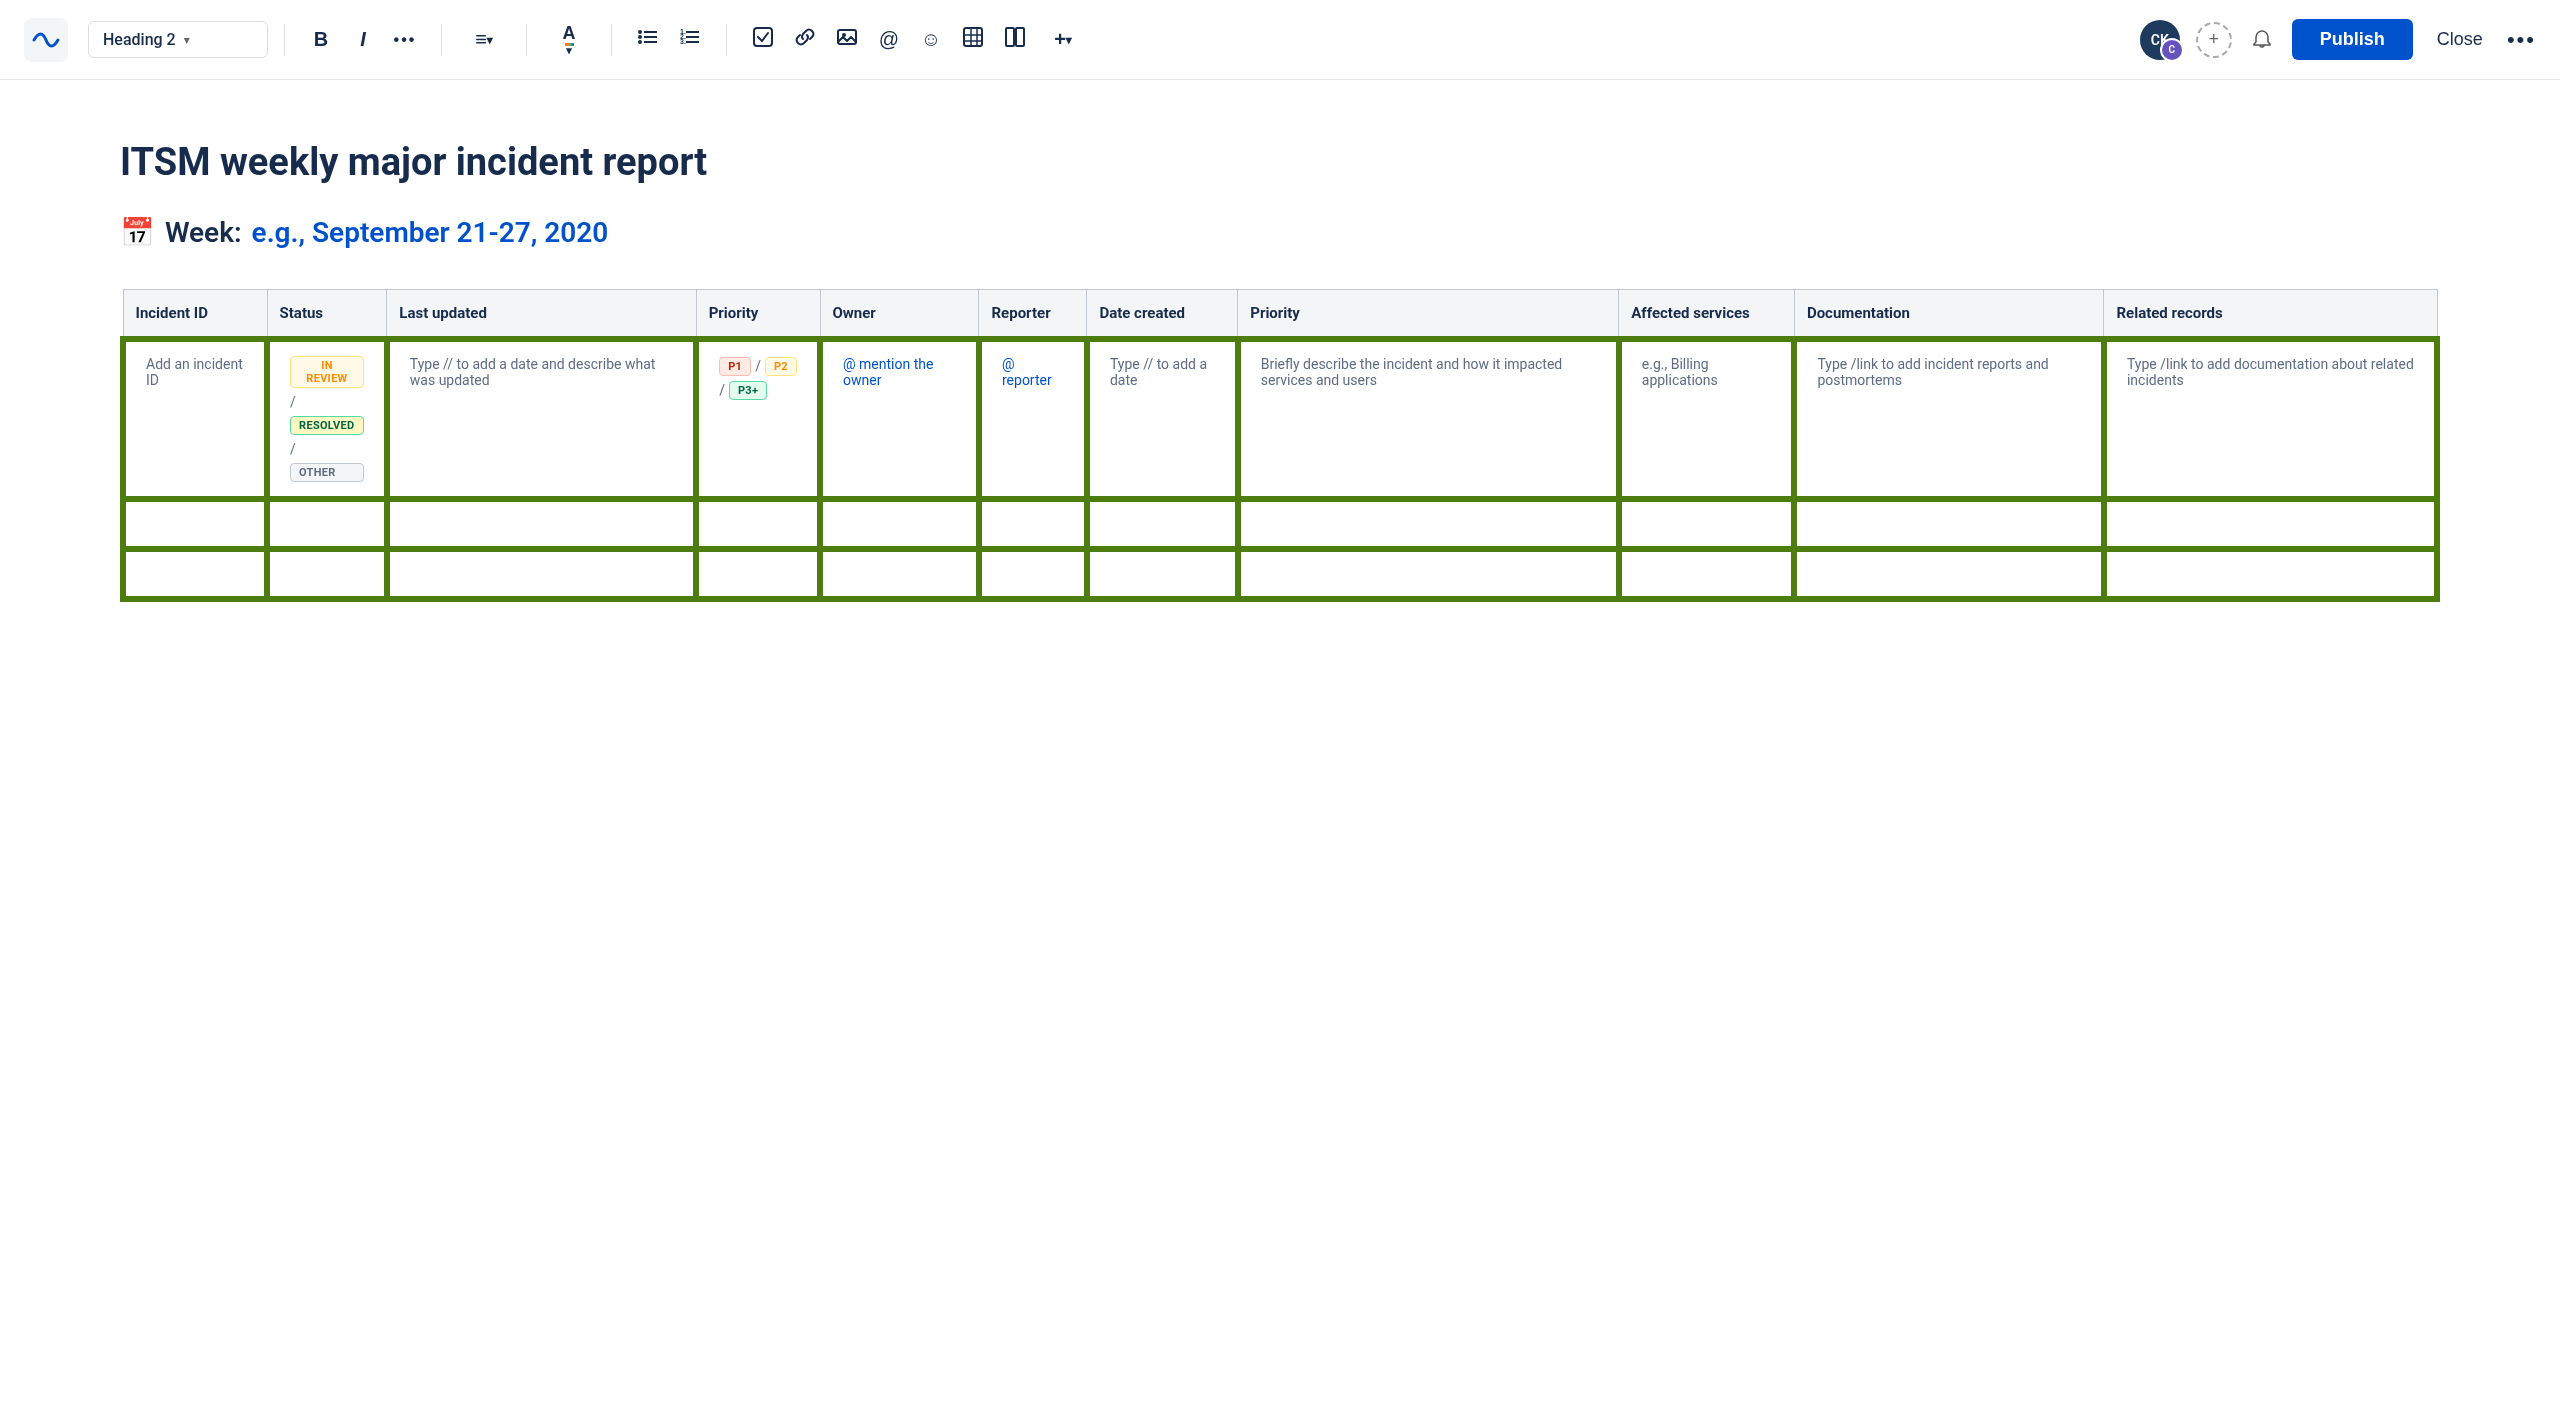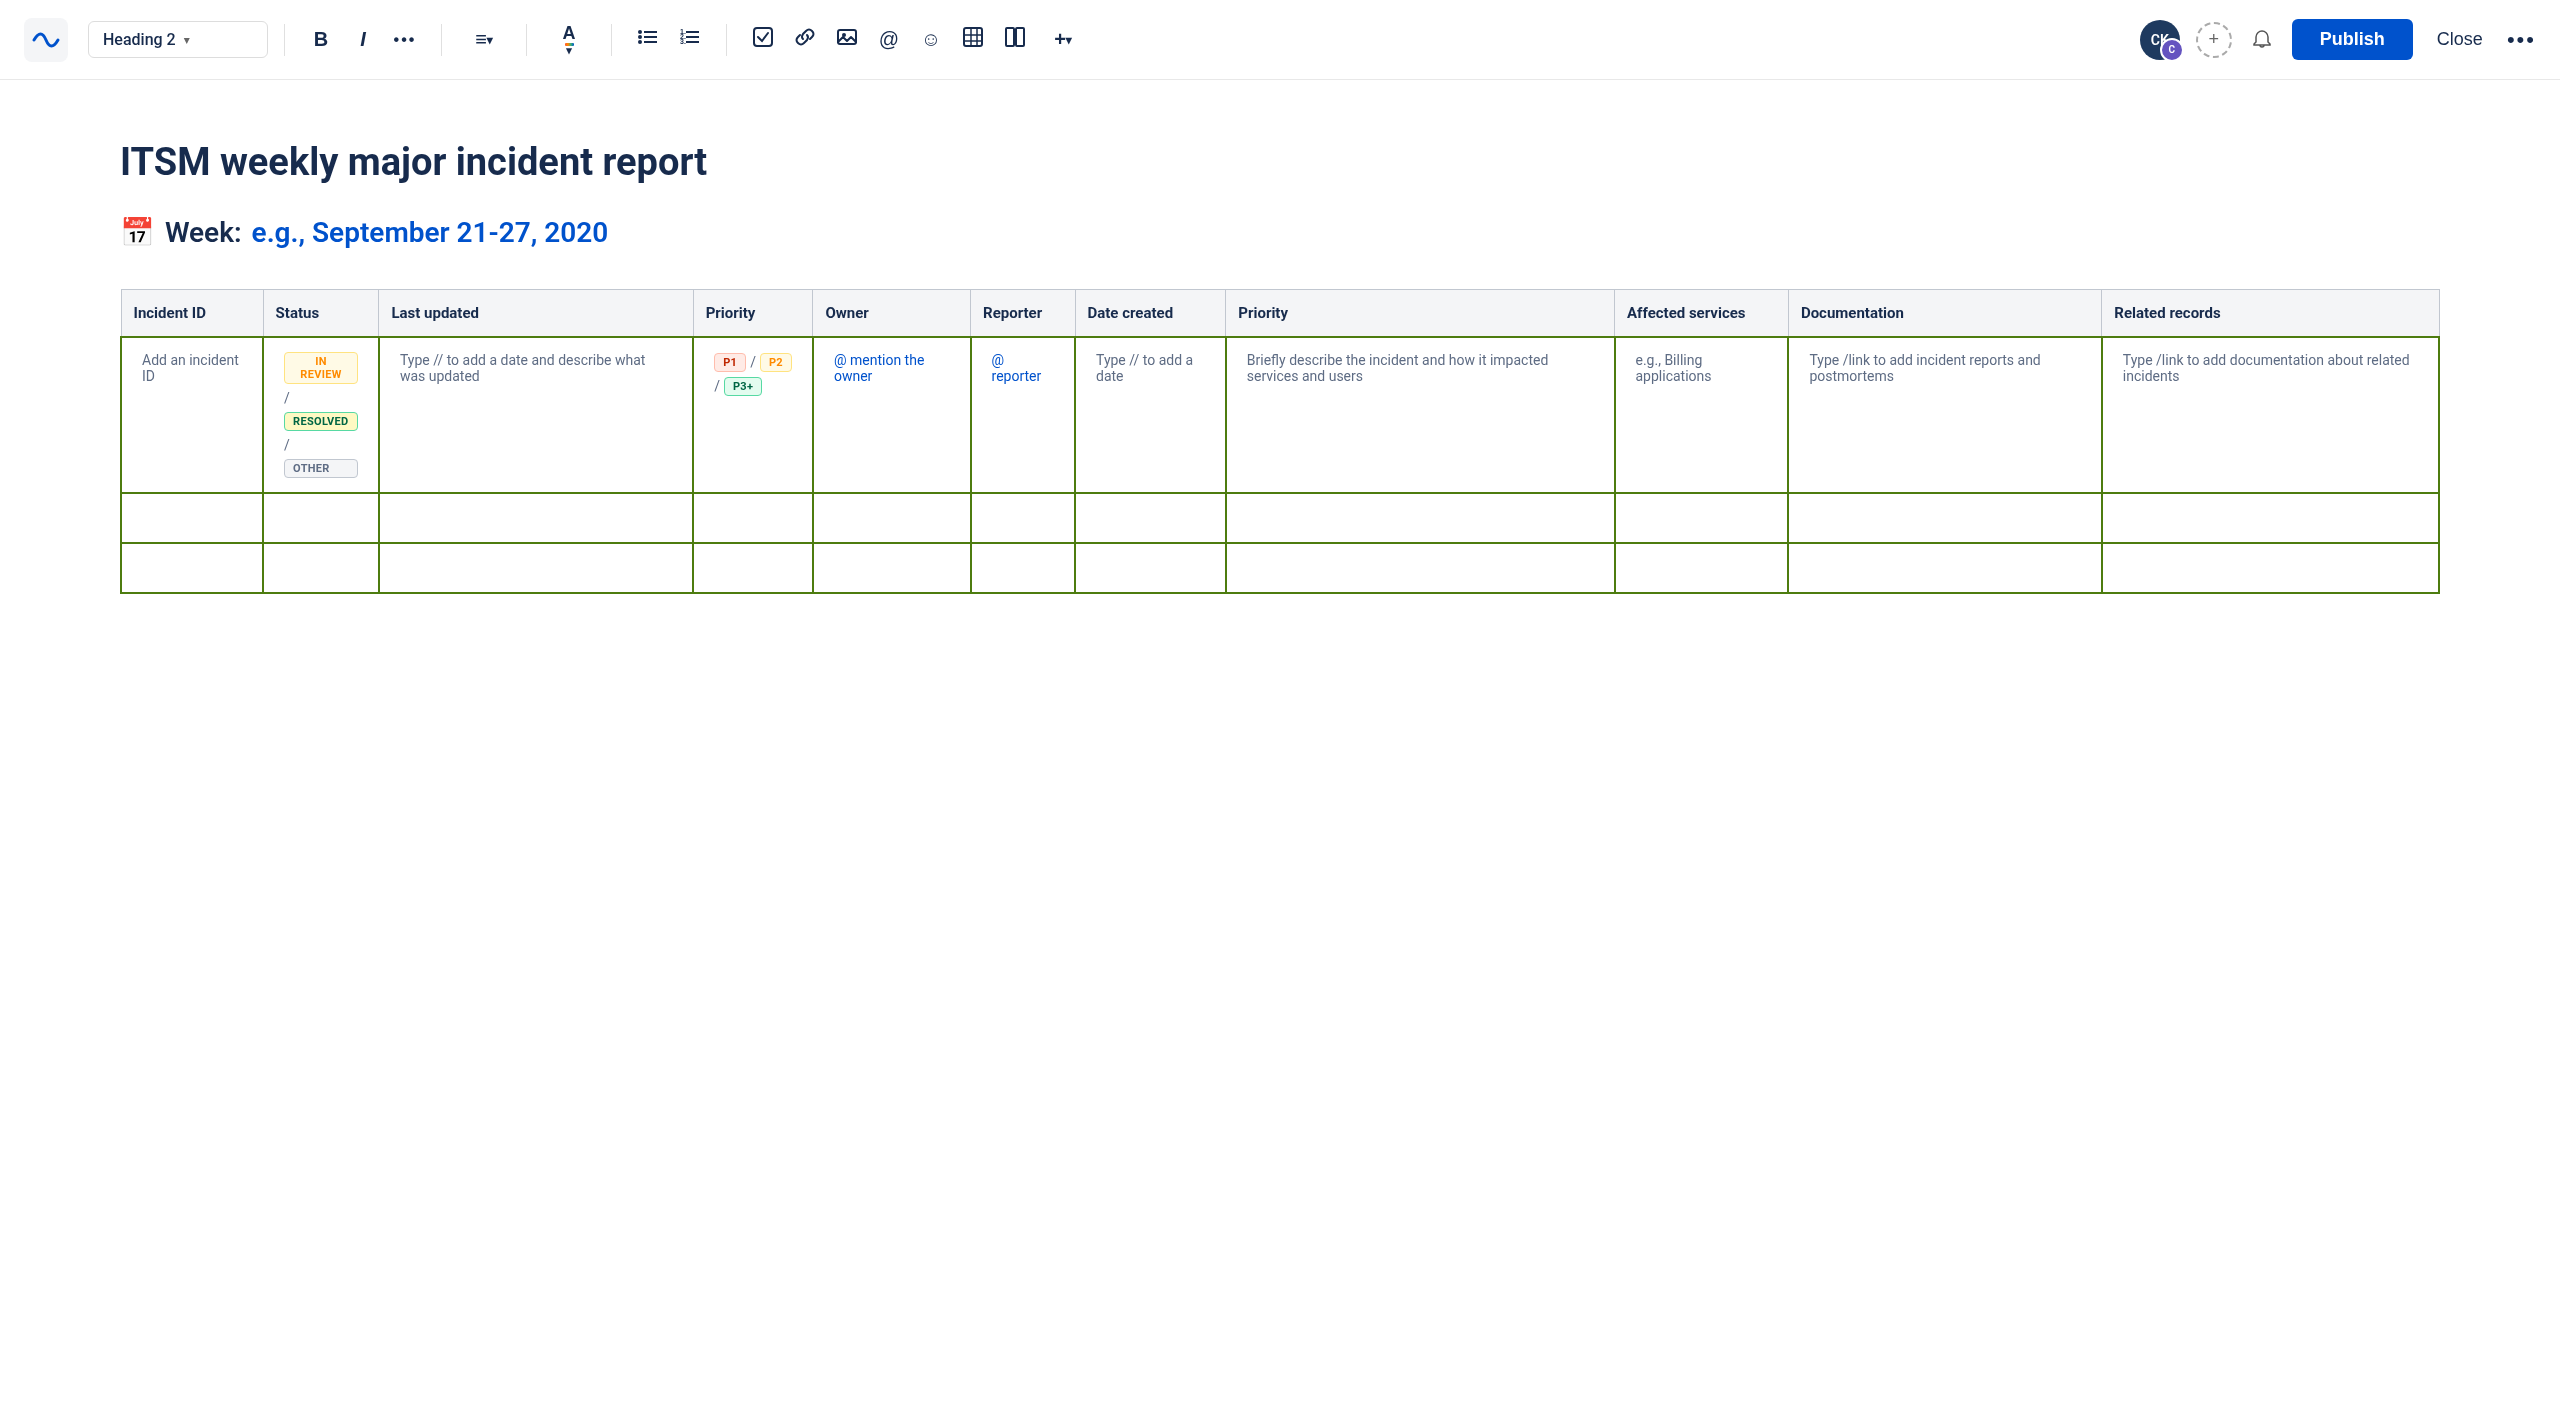--- a/index.html
+++ b/index.html
@@ -207,21 +207,21 @@
       font-weight: 700;
       font-size: 15px;
       color: #172b4d;
       padding: 14px 12px;
       border: 1px solid #c1c7d0;
       text-align: left;
       vertical-align: top;
     }
     .incident-table td {
       padding: 14px 20px;
-      border: 2px solid #4d7c0f;
+      border: 6px solid #4d7c0f;
       vertical-align: top;
       font-size: 14px;
       color: #172b4d;
     }
     .incident-table .empty-row td {
       height: 50px;
     }
     .badge {
       display: inline-block;
       padding: 2px 8px;

